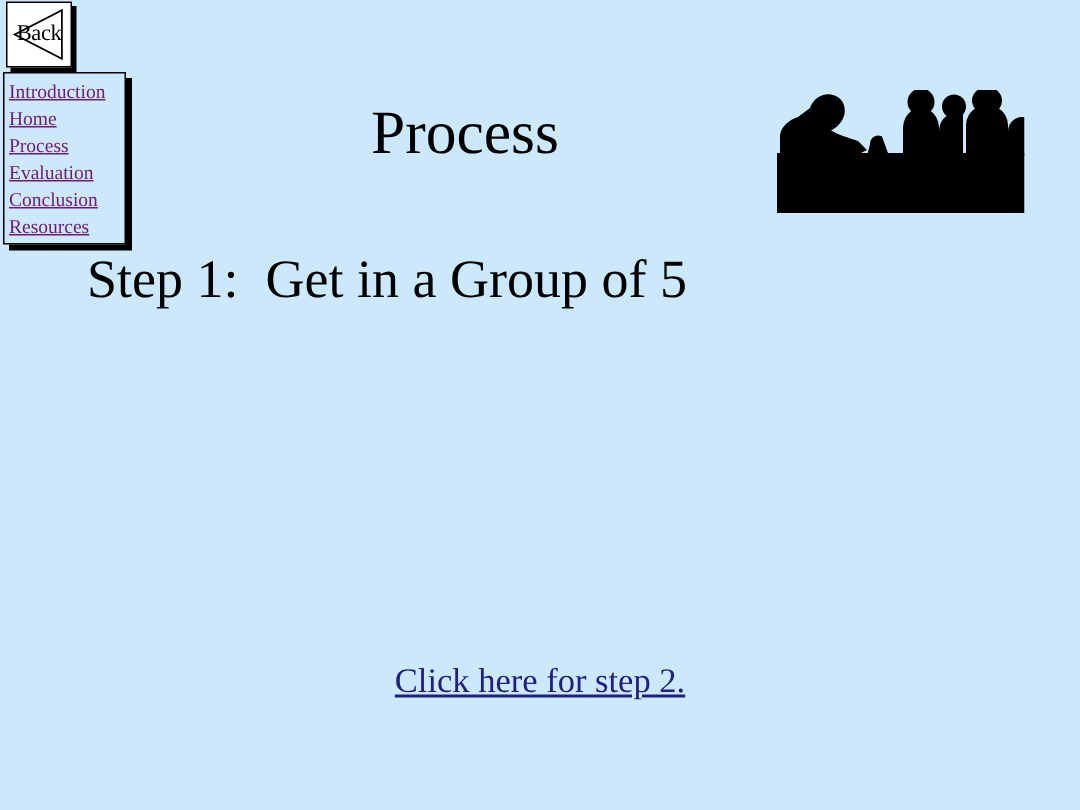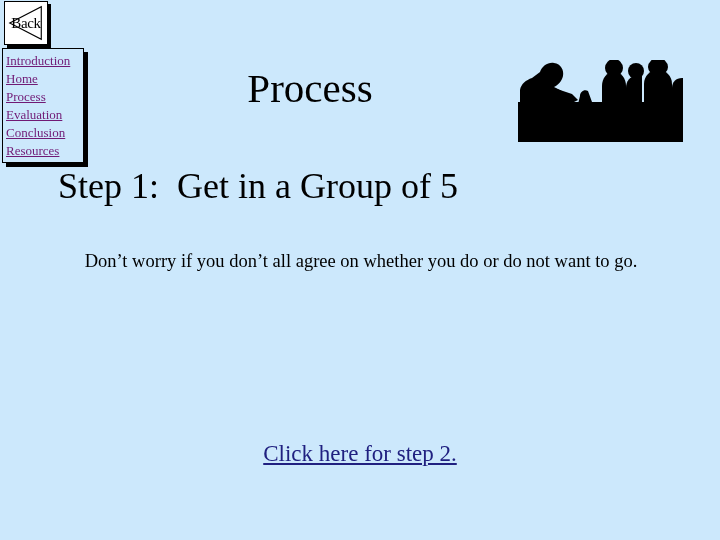--- a/index.html
+++ b/index.html
@@ -194,18 +194,17 @@
       <ellipse cx="140" cy="7" rx="10" ry="9"></ellipse>
 
       <path d="M154,44 L154,28 C154,22 158,18 164,18 L165,18 L165,44 Z"></path>
     </g>
   </svg>
 </div>
 
 <div id="step-heading">Step 1:  Get in a Group of 5</div>
 
 <div id="body-text">
-  <span class="ln ln-1">Don’t worry if you don’t all agree on whether you do or do not want to go.</span>
 </div>
 
 <div id="step2-link">
   <a href="#">Click here for step 2.</a>
 </div>
 
 </body></html>

